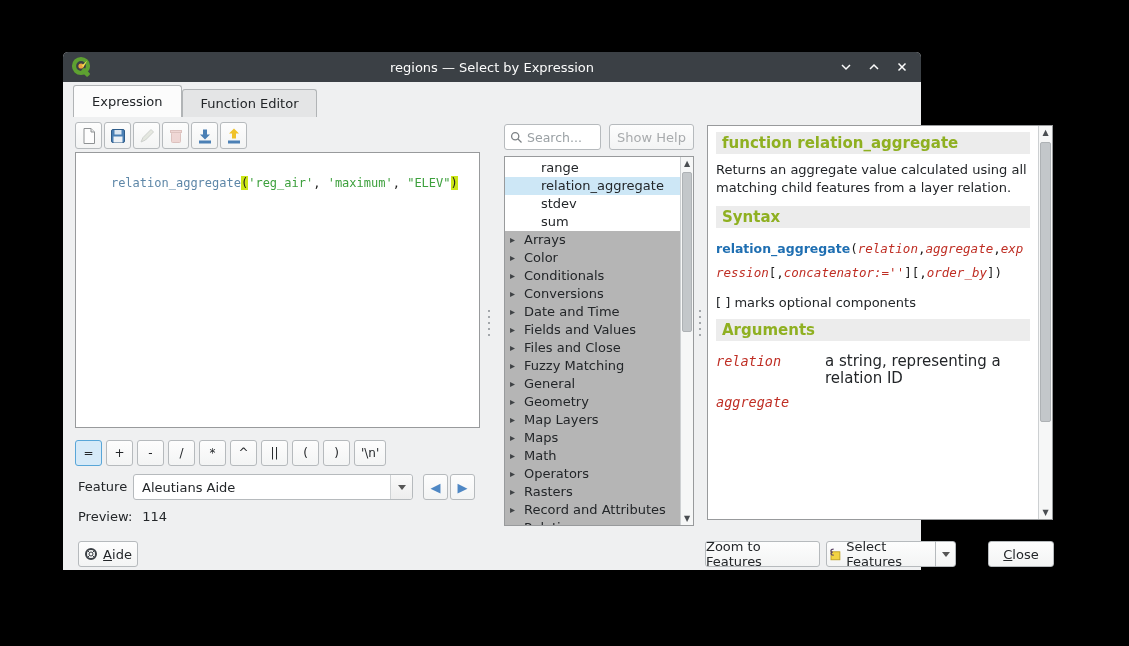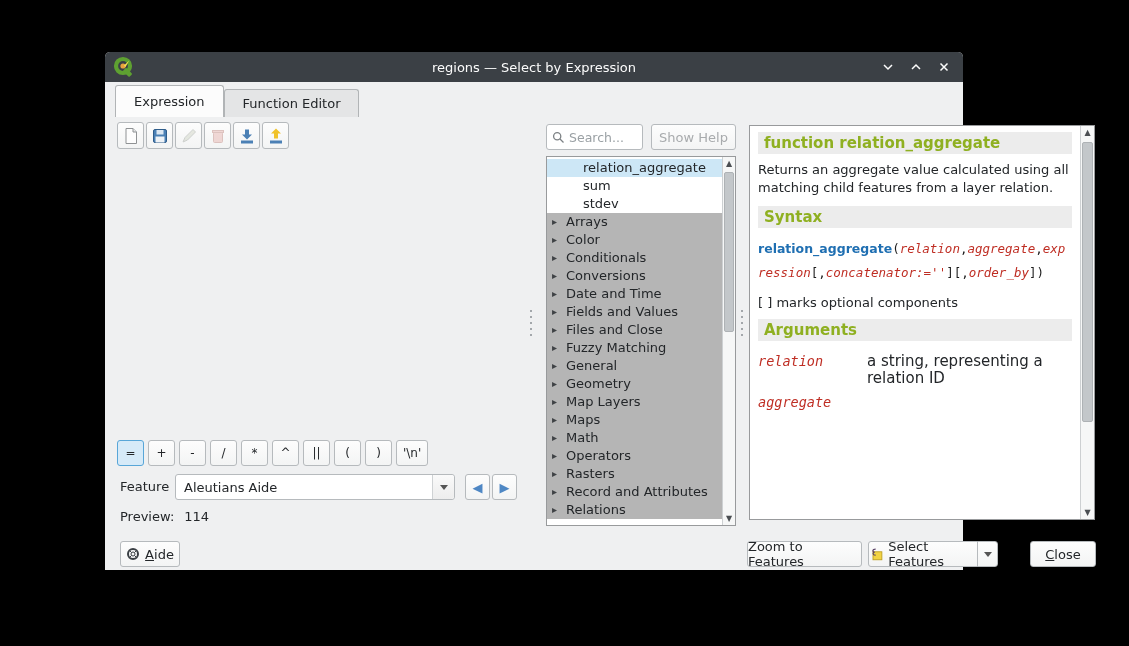--- a/index.html
+++ b/index.html
@@ -8,21 +8,20 @@
     background:#000;
     font-family:"DejaVu Sans","Liberation Sans",sans-serif;
     color:#232629;
     position:relative;
     overflow:hidden;
   }
   .window{
     position:absolute; left:63px; top:52px; width:858px; height:518px;
     background:var(--dialog-bg,#eff0f1);
     border-radius:5px 5px 0 0;
-    margin-left:42px;
   }
   
   .titlebar{
     position:absolute; left:0; top:0; right:0; height:30px;
     background:var(--titlebar-bg,#3b4045);
     border-radius:5px 5px 0 0;
     display:flex; align-items:center;
   }
   .titlebar .logo{ margin-left:8px; display:flex; }
   .titlebar .title{
@@ -219,20 +218,23 @@
       </svg>
     </div>
     <div class="btn tool-btn">
       <svg width="18" height="18" viewBox="0 0 18 18">
         <path d="M9 1.5 L14 6.5 h-3 v5 h-4 v-5 H4 z" fill="#f0c22a"></path>
         <rect x="3" y="13.5" width="12" height="3" fill="#4b80b5"></rect>
       </svg>
     </div>
   </div>
 
+  <div class="editor">
+    <span id="expression-code"><span class="tok-func">relation_aggregate</span><span class="tok-bracket">(</span><span class="tok-string">'reg_air'</span><span class="tok-plain">, </span><span class="tok-string">'maximum'</span><span class="tok-plain">, </span><span class="tok-string">"ELEV"</span><span class="tok-bracket">)</span></span>
+  </div>
 
   <div class="op-row" id="operator-row">
       <div class="btn op-btn active">=</div>
       <div class="btn op-btn">+</div>
       <div class="btn op-btn">-</div>
       <div class="btn op-btn">/</div>
       <div class="btn op-btn">*</div>
       <div class="btn op-btn">^</div>
       <div class="btn op-btn">||</div>
       <div class="btn op-btn">(</div>
@@ -264,23 +266,24 @@
     <svg width="13" height="13" viewBox="0 0 13 13" style="margin-right:4px;flex:none;">
       <circle cx="5.2" cy="5.2" r="3.6" fill="none" stroke="#7c8184" stroke-width="1.3"></circle>
       <line x1="8" y1="8" x2="11.5" y2="11.5" stroke="#7c8184" stroke-width="1.3"></line>
     </svg>
     <input type="text" placeholder="Search..." style="">
   </div>
   <div class="btn show-help-btn disabled">Show Help</div>
 
   <div class="fn-list">
     <div class="fn-rows" id="fn-rows">
+        <div class="fl-row leaf"><span>range</span></div>
         <div class="fl-row leaf selected"><span>relation_aggregate</span></div>
+        <div class="fl-row leaf"><span>stdev</span></div>
         <div class="fl-row leaf"><span>sum</span></div>
-        <div class="fl-row leaf"><span>stdev</span></div>
         <div class="fl-row group"><span class="tri">▸</span><span>Arrays</span></div>
         <div class="fl-row group"><span class="tri">▸</span><span>Color</span></div>
         <div class="fl-row group"><span class="tri">▸</span><span>Conditionals</span></div>
         <div class="fl-row group"><span class="tri">▸</span><span>Conversions</span></div>
         <div class="fl-row group"><span class="tri">▸</span><span>Date and Time</span></div>
         <div class="fl-row group"><span class="tri">▸</span><span>Fields and Values</span></div>
         <div class="fl-row group"><span class="tri">▸</span><span>Files and Close</span></div>
         <div class="fl-row group"><span class="tri">▸</span><span>Fuzzy Matching</span></div>
         <div class="fl-row group"><span class="tri">▸</span><span>General</span></div>
         <div class="fl-row group"><span class="tri">▸</span><span>Geometry</span></div>

